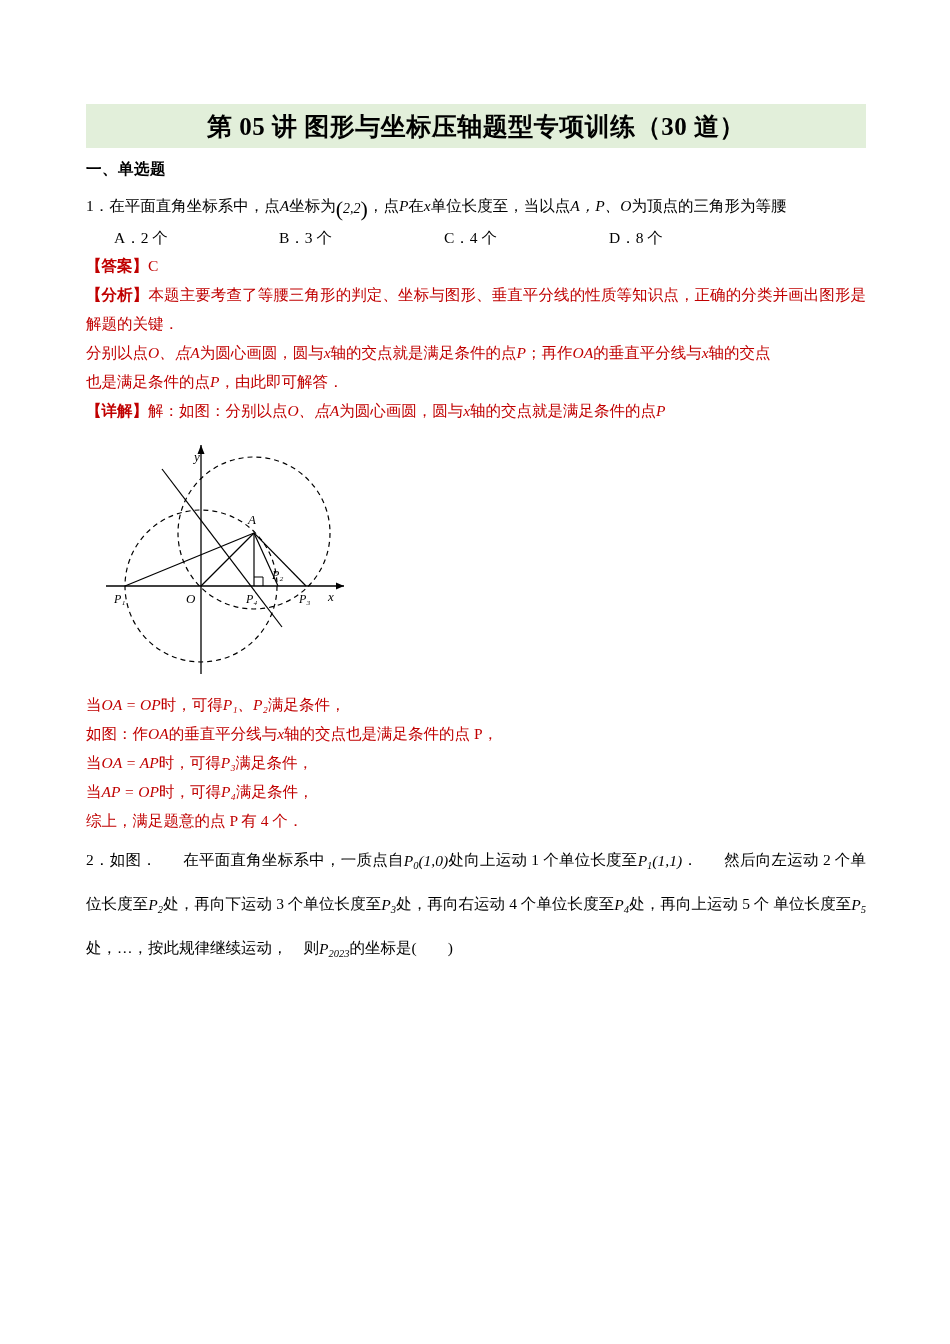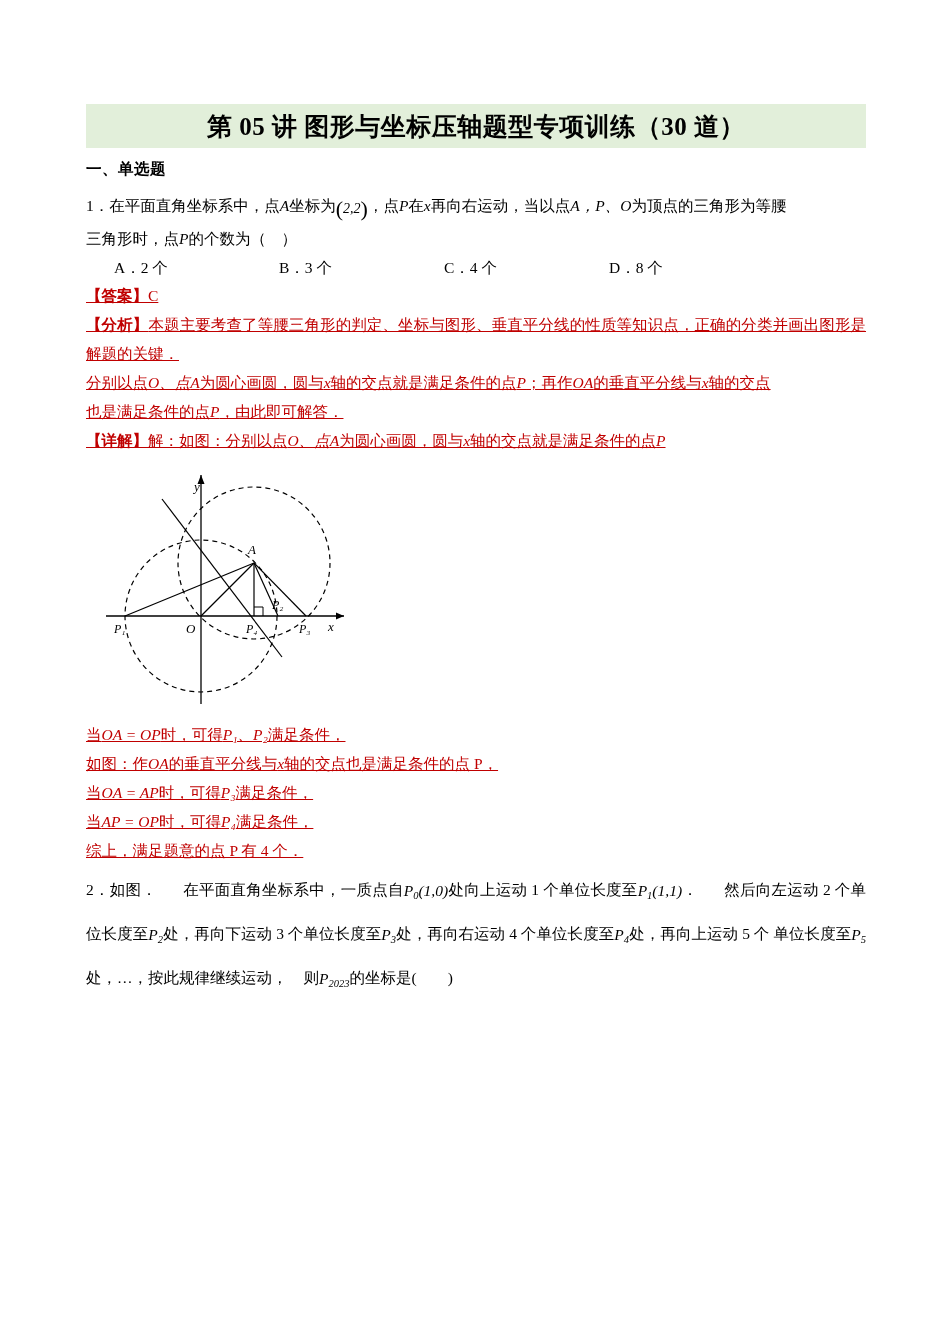--- a/index.html
+++ b/index.html
@@ -81,21 +81,20 @@
   }
   .options .opt {
     width: 165px;
   }
   
   .ans-block {
     color: #c00000;
     font-size: 15.5px;
     line-height: 29px;
     text-align: justify;
-    text-decoration: underline;
   }
   .ans-block .lbl { font-weight: bold; }
   .ans-block p { margin: 0; }
   
   .figure-wrap {
     margin: 6px 0 4px 0;
     padding-left: 10px;
   }
   .figure-box {
     width: 262px;
@@ -129,24 +128,21 @@
 <div class="page">
   <div class="content">
 
     <div class="title-banner">
       <span class="title-text">第 05 讲 图形与坐标压轴题型专项训练（30 道）</span>
     </div>
 
     <div class="section-head">一、单选题</div>
 
     <div class="q-line">
-      <span>1．</span><span>在平面直角坐标系中，点</span><span class="mi">A</span><span>坐标为</span><span class="tuple"><span class="p">(</span><span class="v">2</span><span class="v">,</span><span class="v">2</span><span class="p">)</span></span><span>，点</span><span class="mi">P</span><span>在</span><span class="mi">x</span><span>再向右运动，当以点</span><span class="mi">A，P、O</span><span>为顶点的三角形为等腰</span>
-    </div>
-    <div class="q-line">
-      <span>三角形时，点</span><span class="mi">P</span><span>的个数为（　）</span>
+      <span>1．</span><span>在平面直角坐标系中，点</span><span class="mi">A</span><span>坐标为</span><span class="tuple"><span class="p">(</span><span class="v">2</span><span class="v">,</span><span class="v">2</span><span class="p">)</span></span><span>，点</span><span class="mi">P</span><span>在</span><span class="mi">x</span><span>单位长度至，当以点</span><span class="mi">A，P、O</span><span>为顶点的三角形为等腰</span>
     </div>
 
     <div class="options">
       <div class="opt">A．2 个</div>
       <div class="opt">B．3 个</div>
       <div class="opt">C．4 个</div>
       <div class="opt">D．8 个</div>
     </div>
 
     <div class="ans-block">

